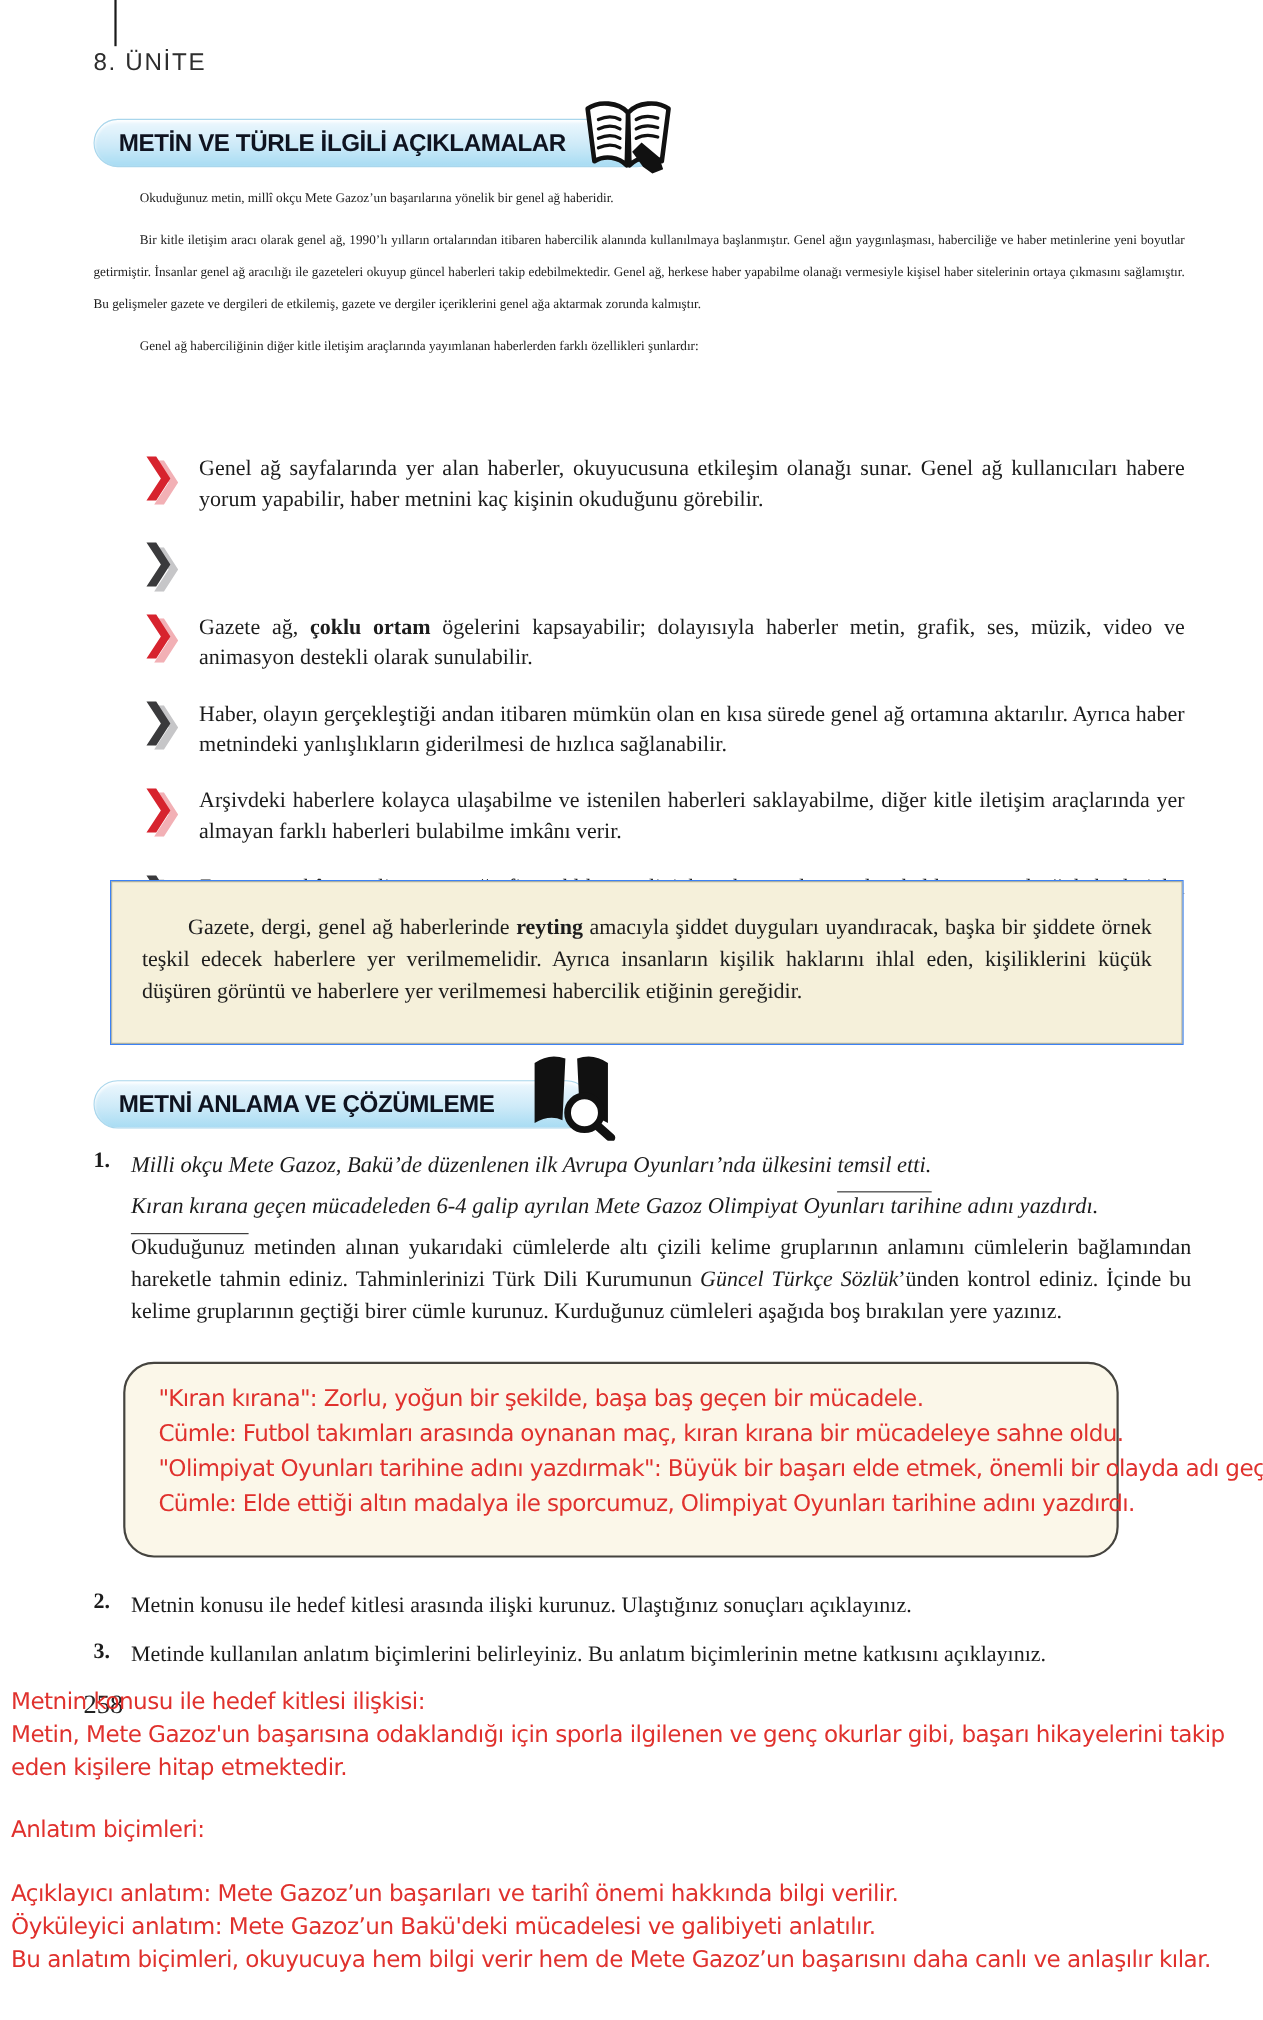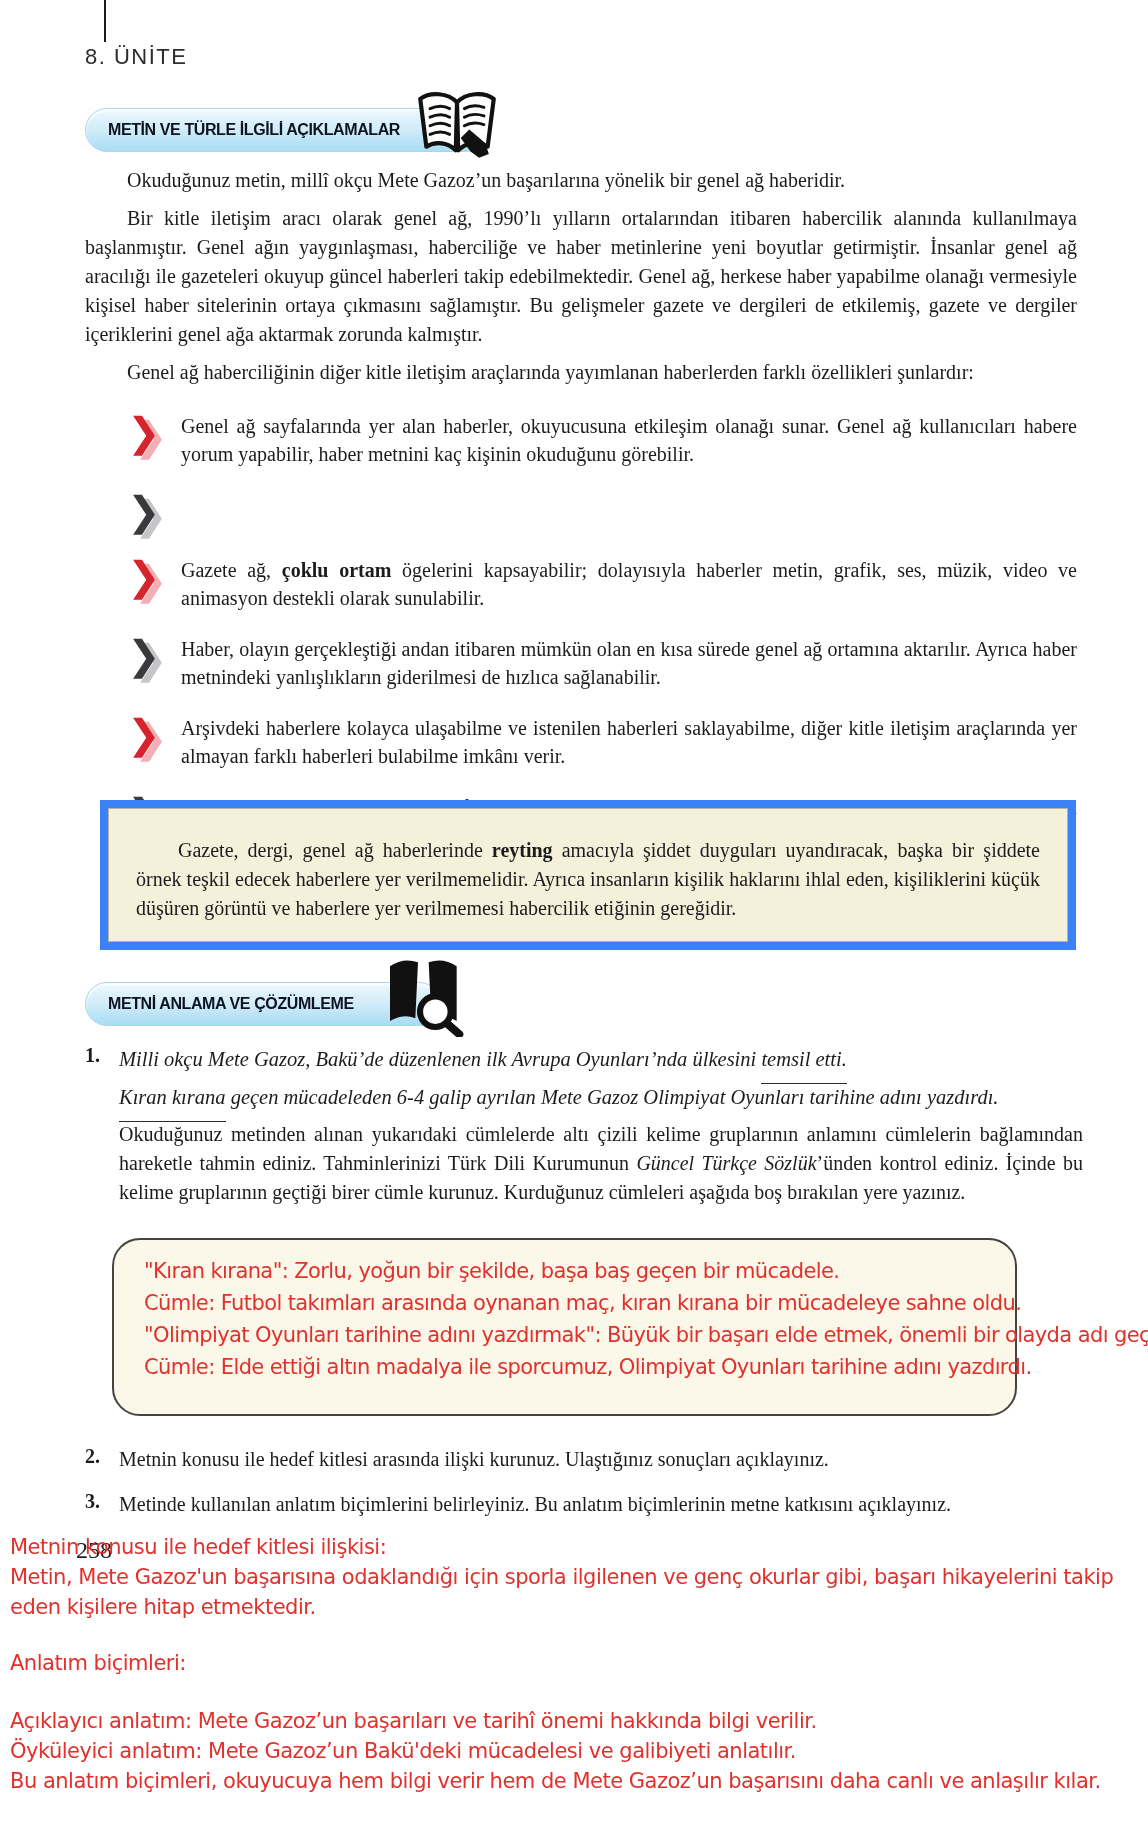--- a/index.html
+++ b/index.html
@@ -16,49 +16,49 @@
 
   
   .pill {
     position:absolute; height:44px; display:inline-flex; align-items:center;
     padding:0 86px 0 22px; box-sizing:border-box; border-radius:24px;
     background:linear-gradient(180deg,#eef8fe 0%, #cdeaf8 55%, #a8dcf3 100%);
     border:1.5px solid #a9d6ec;
     box-shadow:inset 0 2px 3px #ffffff;
   }
   .pill-label {
-    font-family:"Liberation Sans", sans-serif; font-weight:bold; font-size:16px;
+    font-family:"Liberation Sans", sans-serif; font-weight:bold; font-size:22px;
     letter-spacing:-0.4px; color:#0e1320; white-space:nowrap;
   }
   .pill .icon { position:absolute; }
   #pill1 { left:85px; top:108px; }
   #pill1 .icon { right:-14px; top:-20px; }
   #pill2 { left:85px; top:982px; }
   #pill2 .icon { right:-26px; top:-26px; }
 
   
   .text-block { position:absolute; left:85px; width:992px; }
   #text1 { top:166px; }
-  .para { margin:0; font-size:20px; line-height:29px; text-align:justify; text-indent:42px; }
+  .para { margin:0; font-size:12px; line-height:29px; text-align:justify; text-indent:42px; }
   .para + .para { margin-top:9px; }
 
   
   #bullets { position:absolute; left:127px; top:410px; width:950px; }
   .bullet { display:flex; gap:20px; margin-bottom:21px; }
   .chev { flex:0 0 34px; font-family:"DejaVu Sans", sans-serif; font-weight:bold;
           font-size:40px; line-height:1.1; }
   .chev::before { content:"\276F"; }
   .chev.red  { color:#d7232e; text-shadow:7px 4px 0 #f2b0b5; }
   .chev.dark { color:#3a3a3c; text-shadow:7px 4px 0 #c6c6c8; }
   .bullet p { margin:2px 0 0 0; font-size:20px; line-height:28px; text-align:justify; }
 
   
   #ethics-box {
     position:absolute; left:100px; top:800px; width:976px; height:150px; box-sizing:border-box;
-    background:#f5f0da; border:8px solid #3b82f6;
+    background:#f5f0da; border:1px solid #3b82f6;
     box-shadow:inset 0 0 0 1px #b7b49c;
     padding:28px 28px 0 28px;
   }
   #ethics-box p { margin:0; font-size:20px; line-height:29px; text-align:justify; text-indent:42px; }
 
   
   .question { position:absolute; left:85px; width:998px; }
   .q-num { position:absolute; left:0; top:0; font-weight:bold; font-size:20px; }
   .q-content { margin-left:34px; }
   #q1 { top:1044px; }

